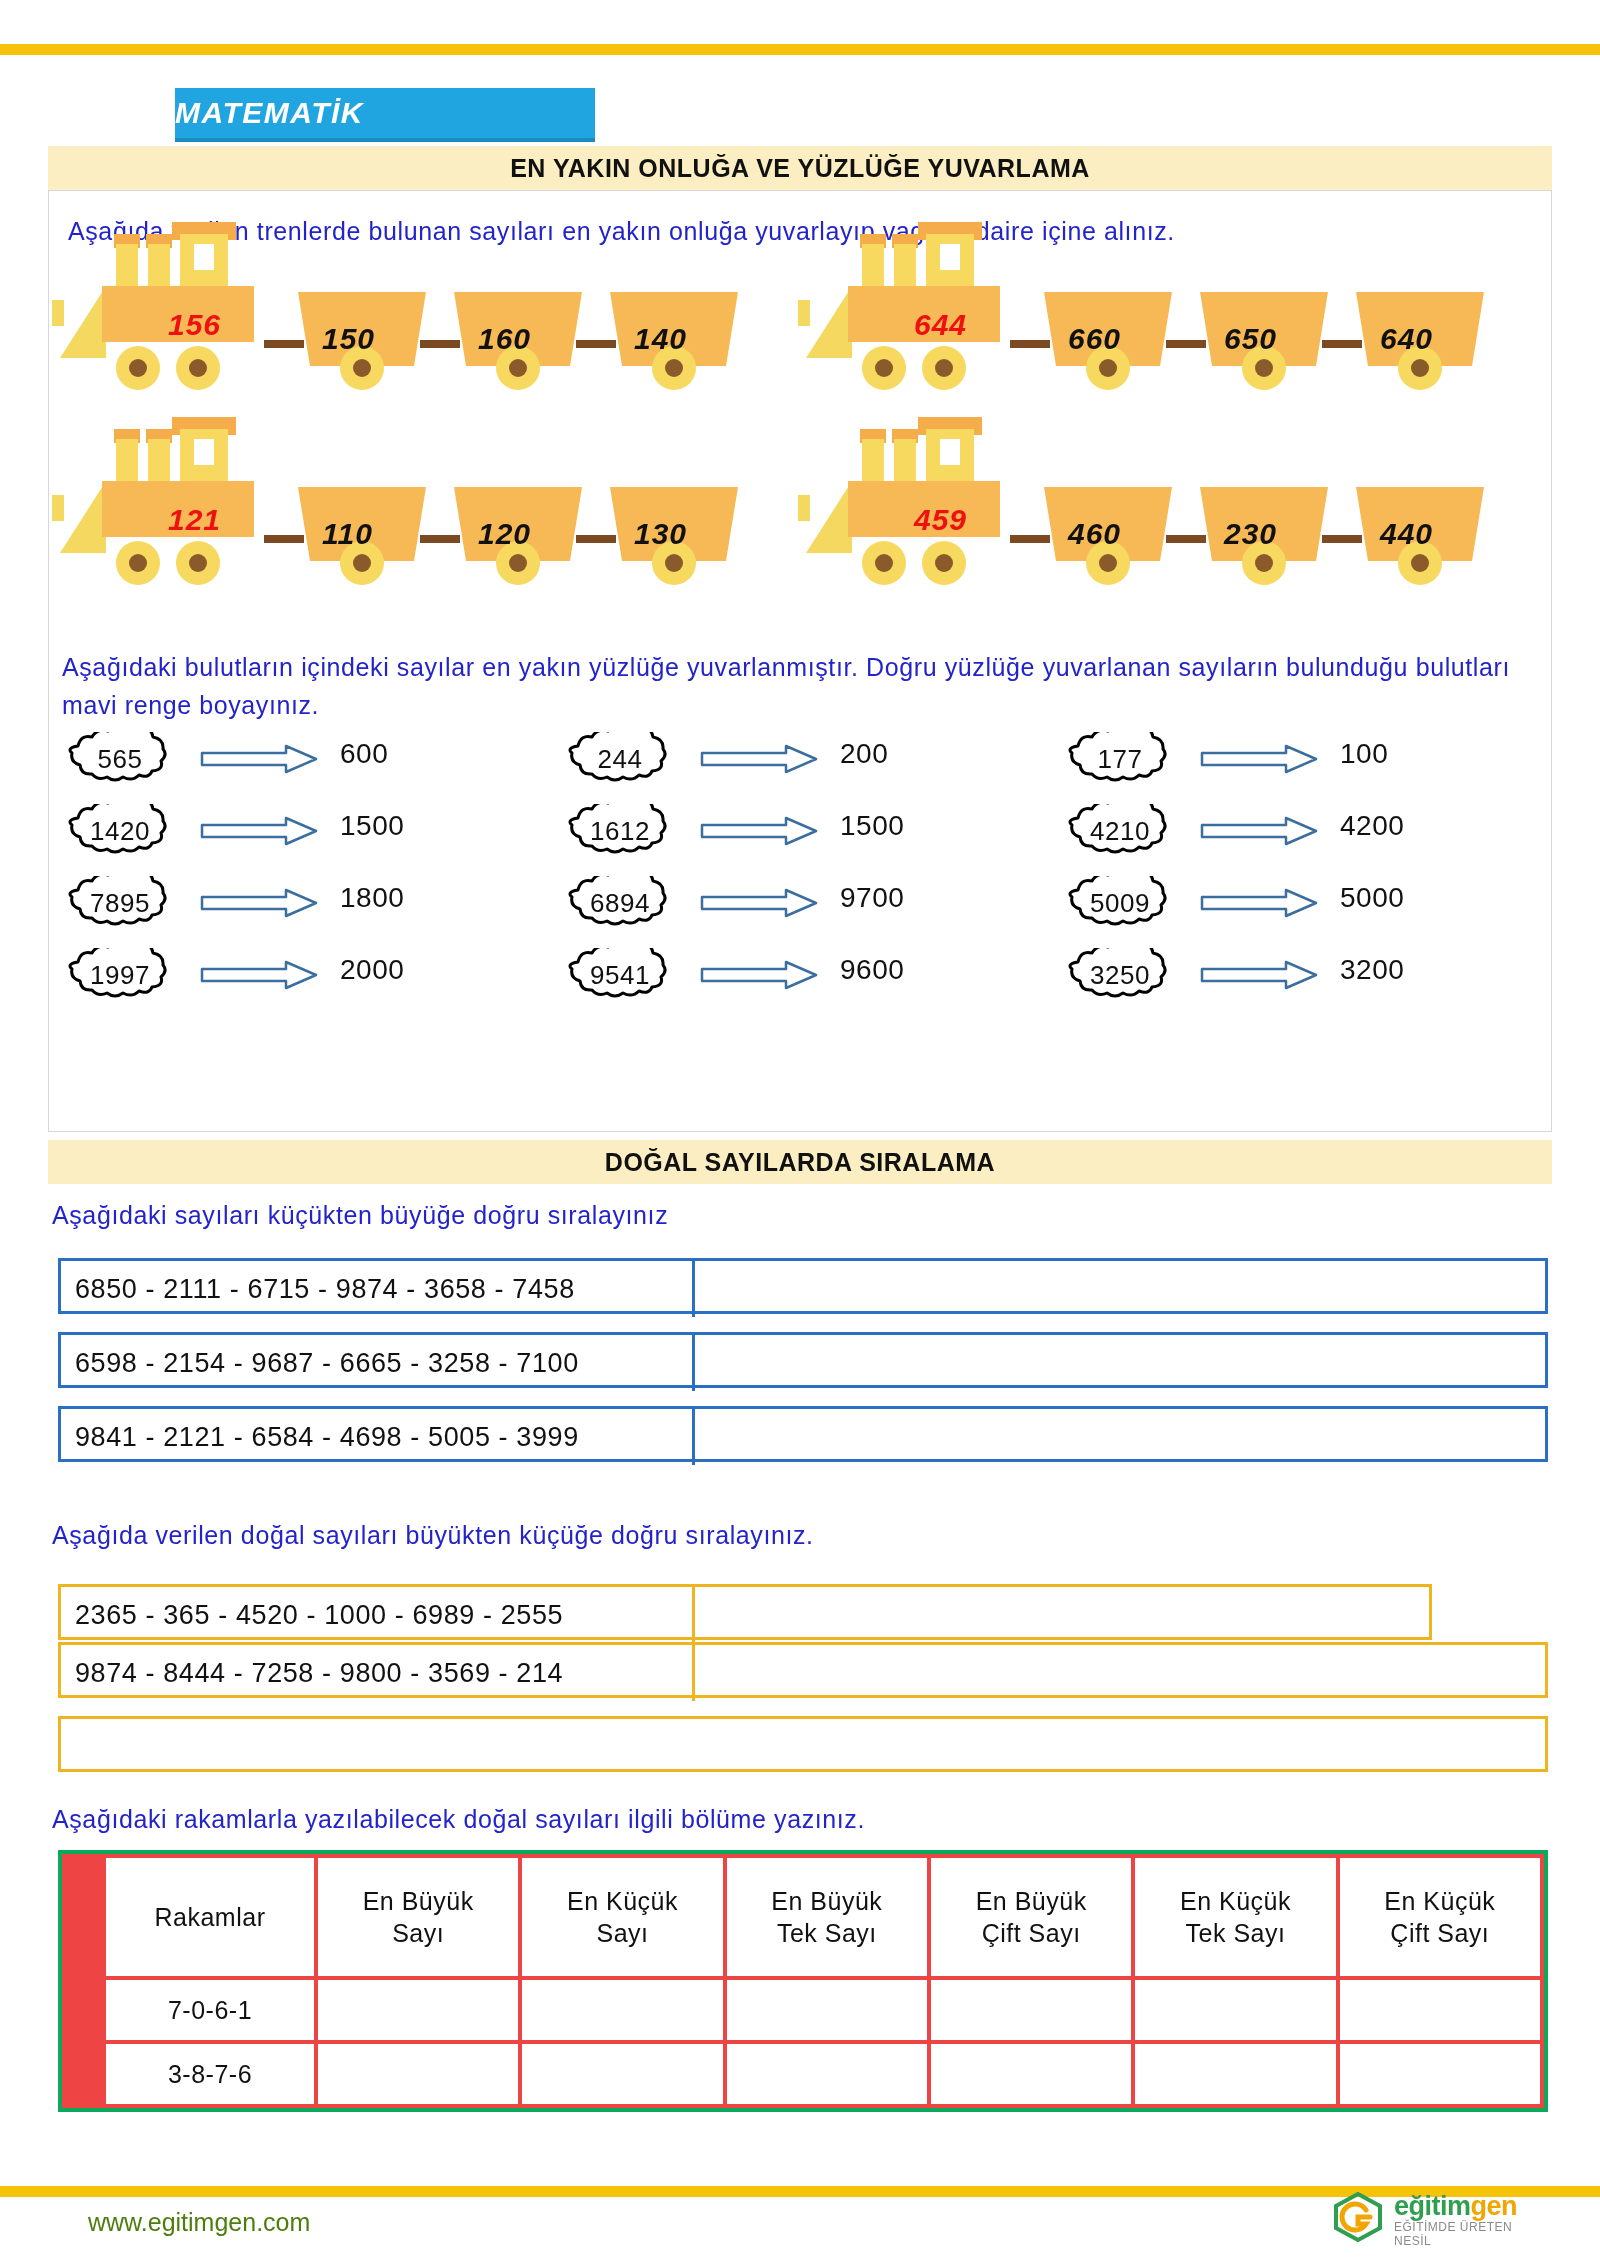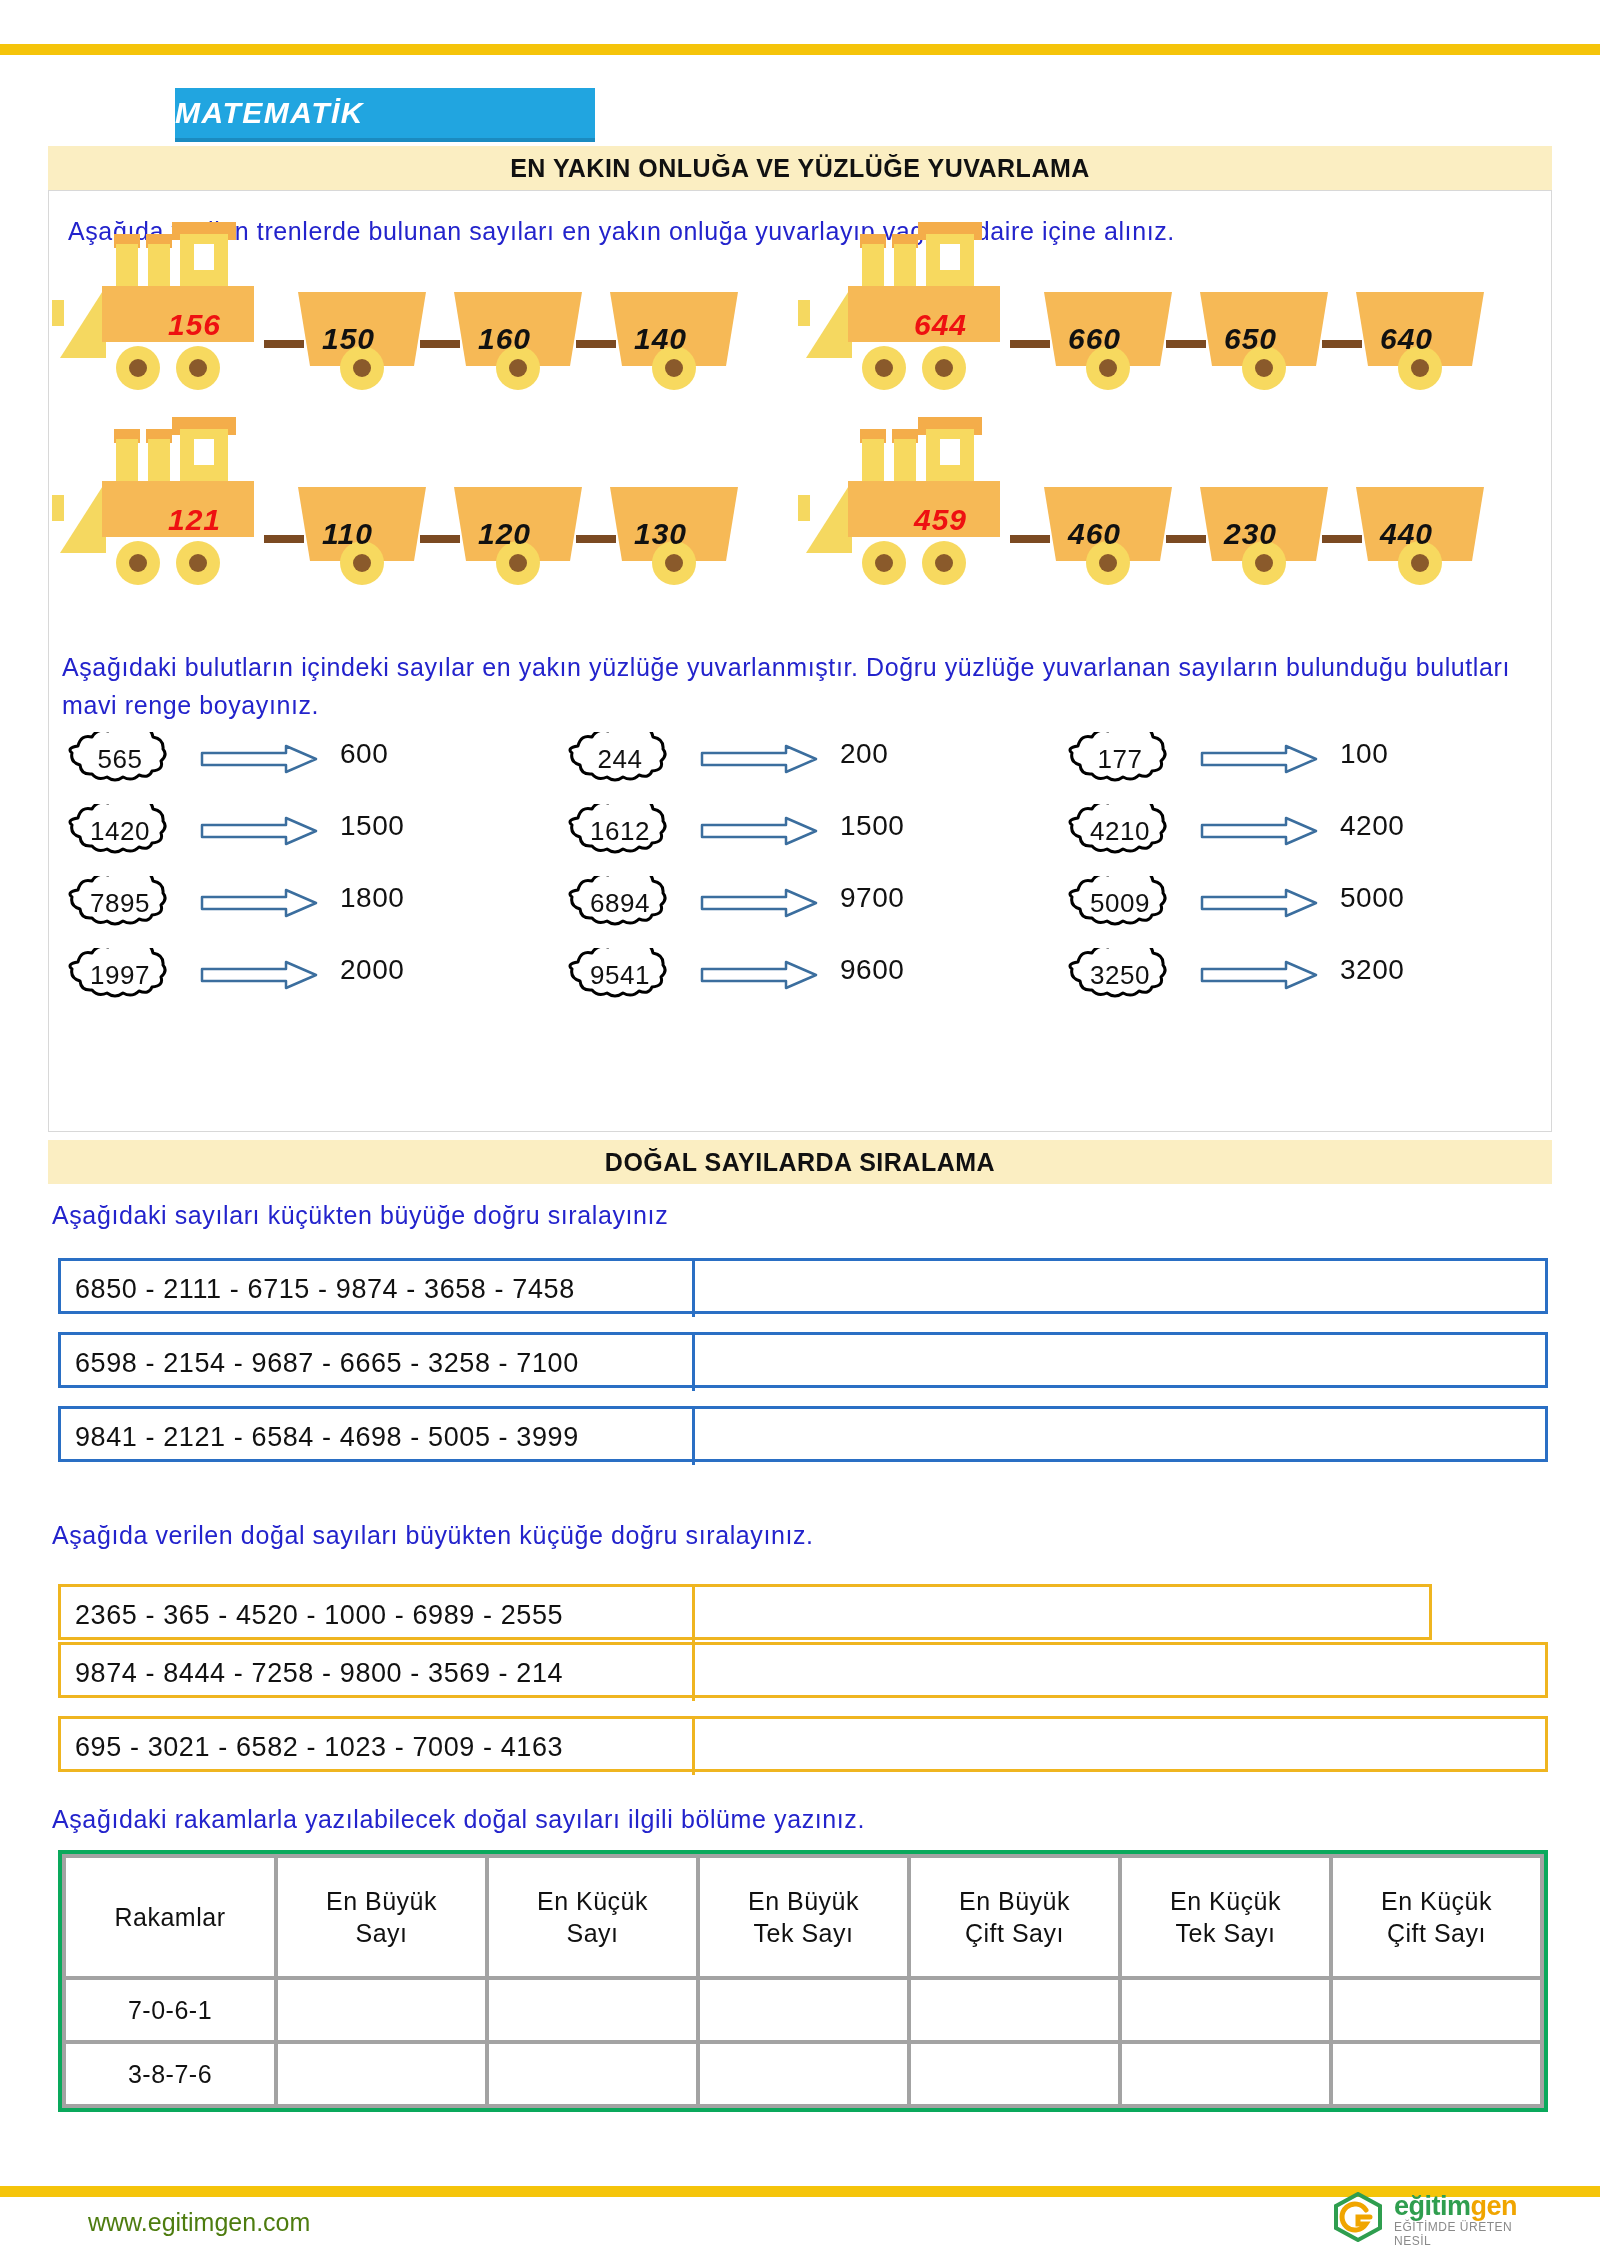--- a/index.html
+++ b/index.html
@@ -192,22 +192,23 @@
   .blue-box .left { border-right: 3px solid #2a6fc4; }
   .gold-box { border: 3px solid #efb520; }
   .gold-box .left { border-right: 3px solid #efb520; }
 
   
   .gtable {
     position: absolute; left: 58px; top: 1850px;
     width: 1490px;
     border-collapse: separate;
     border-spacing: 4px;
-    background: #a3a3a3;
+    background: #ef4444;
     border: 4px solid #0aa95c;
+    padding-left: 40px;
   }
   .gtable td {
     background: #ffffff;
     border: 1px solid #ffffff;
     text-align: center;
     vertical-align: middle;
     font-size: 25px;
     color: #111111;
     letter-spacing: 0.5px;
     line-height: 32px;
@@ -581,21 +582,20 @@
   <div id="descending-area">
       <div class="sortbox gold-box" style="left: 58px; top: 1584px; width: 1374px;">
         <div class="left">2365 - 365 - 4520 - 1000 - 6989 - 2555</div>
         <div class="right"></div>
       </div>
       <div class="sortbox gold-box" style="left: 58px; top: 1642px; width: 1490px;">
         <div class="left">9874 - 8444 - 7258 - 9800 - 3569 - 214</div>
         <div class="right"></div>
       </div>
       <div class="sortbox gold-box" style="left: 58px; top: 1716px; width: 1490px;">
-        <div class="left">695 - 3021 - 6582 - 1023 - 7009 - 4163</div>
         <div class="right"></div>
       </div>
     </div>
 
   <div class="instr" id="instr-5">Aşağıdaki rakamlarla yazılabilecek doğal sayıları ilgili bölüme yazınız.</div>
 
   <table class="gtable">
     <tbody id="gtable-body">
         <tr class="hrow">
           <td class="c0">

